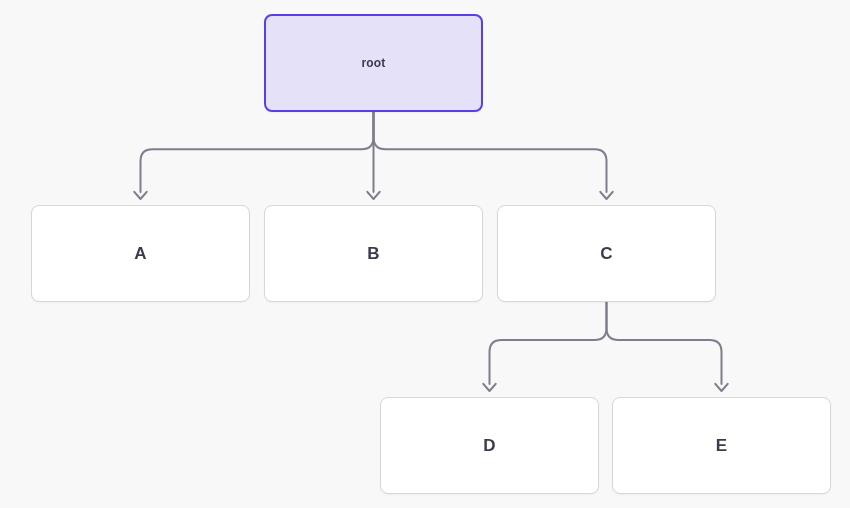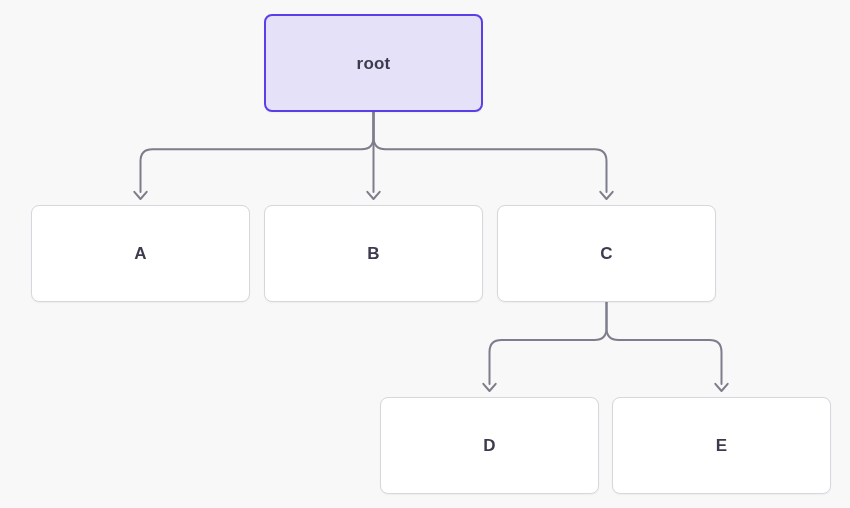--- a/index.html
+++ b/index.html
@@ -45,21 +45,21 @@
   }
   .node-label {
     font-size: 17px;
     font-weight: bold;
     color: #3b3b4d;
     letter-spacing: 0.2px;
     line-height: 1;
     user-select: none;
   }
   .node.root-style .node-label {
-    font-size: 17px;
+    font-size: 12px;
     color: #3b3b4d;
   }
 </style>
 </head>
 <body>
 
 <div id="canvas">
 
   <svg id="edge-layer" viewBox="0 0 850 508" xmlns="http://www.w3.org/2000/svg">
     <g id="edges-group" fill="none" stroke-linecap="round" stroke-linejoin="round">

